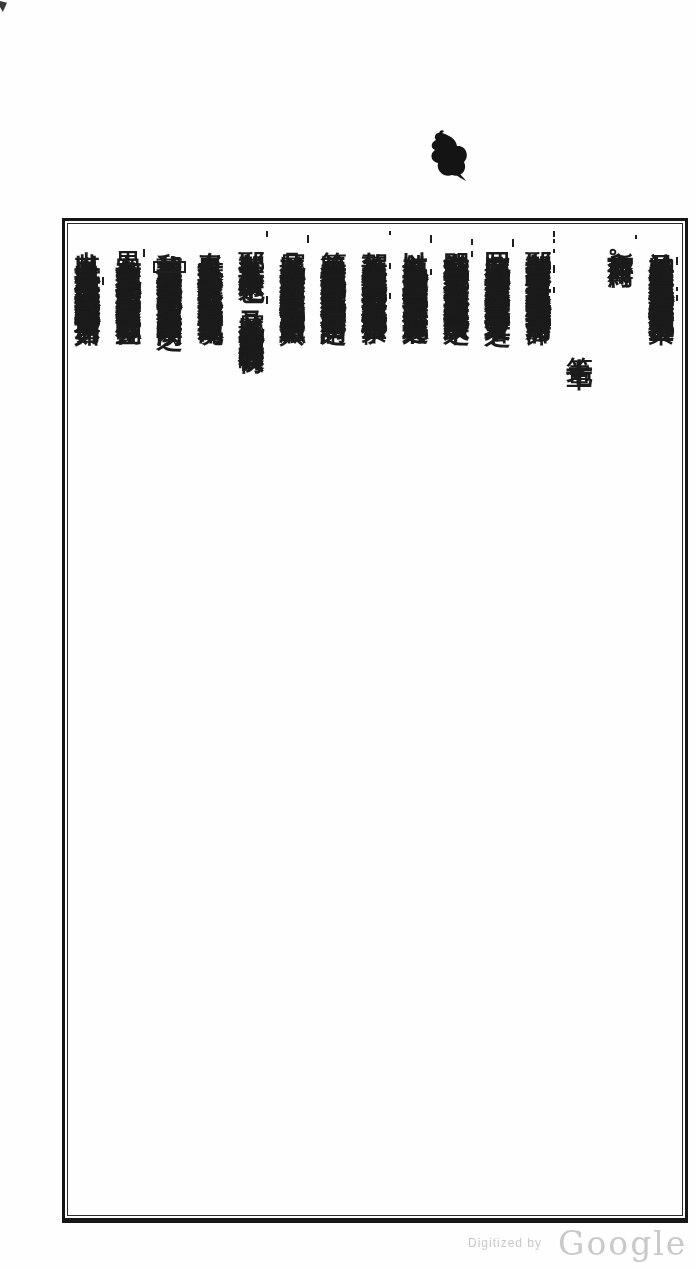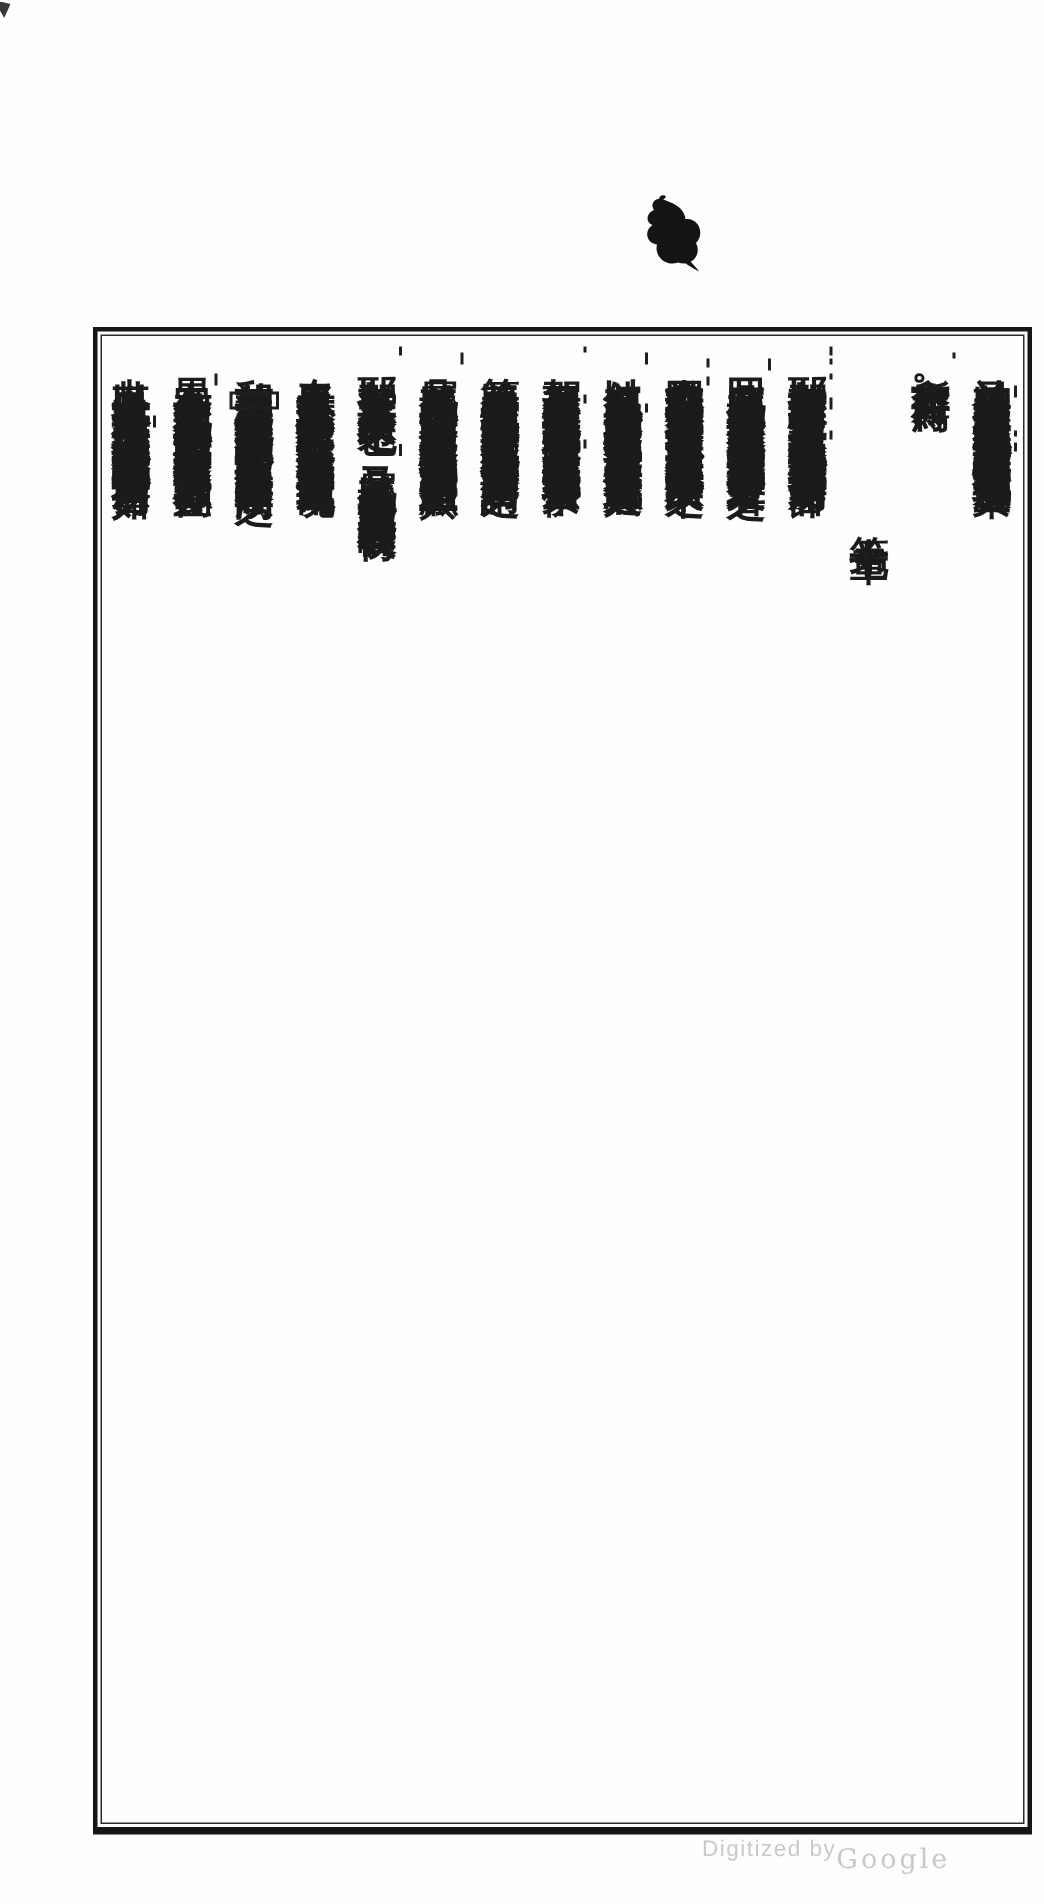--- a/index.html
+++ b/index.html
@@ -50,27 +50,27 @@
   .seg.line{border-right:2px solid #1f1f1f;}
   
   .seg.box{border:2px solid #1f1f1f;}
   .watermark{
     position:absolute;left:468px;top:1224px;
     color:#c9c9c9;
     white-space:nowrap;
   }
   .wm-prefix{
     font-family:"Liberation Sans","DejaVu Sans",sans-serif;
-    font-size:15px;letter-spacing:1px;
+    font-size:12px;letter-spacing:1px;
     vertical-align:8px;
-    margin-right:0;
+    margin-right:16px;
   }
   .wm-brand{
     font-family:"DejaVu Serif","Liberation Serif",serif;
-    font-size:18px;letter-spacing:2px;font-weight:normal;
+    font-size:33px;letter-spacing:2px;font-weight:normal;
   }
 </style>
 </head>
 <body>
 
 <div class="page">
 
   <div class="corner-speck"></div>
 
   <svg class="ink-stain" viewBox="0 0 44 52" xmlns="http://www.w3.org/2000/svg">

